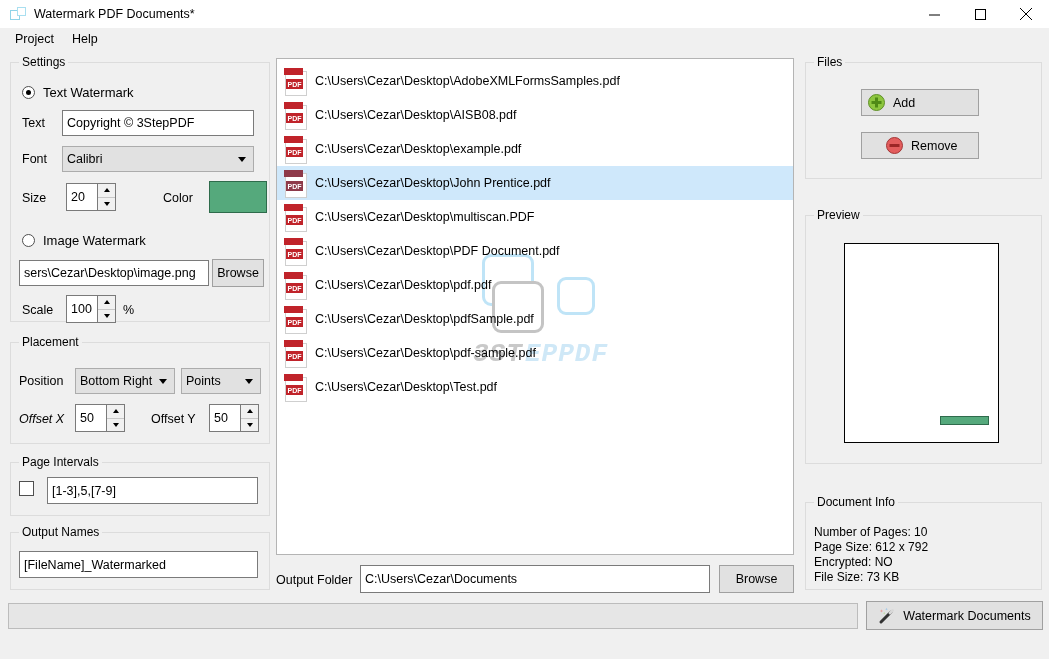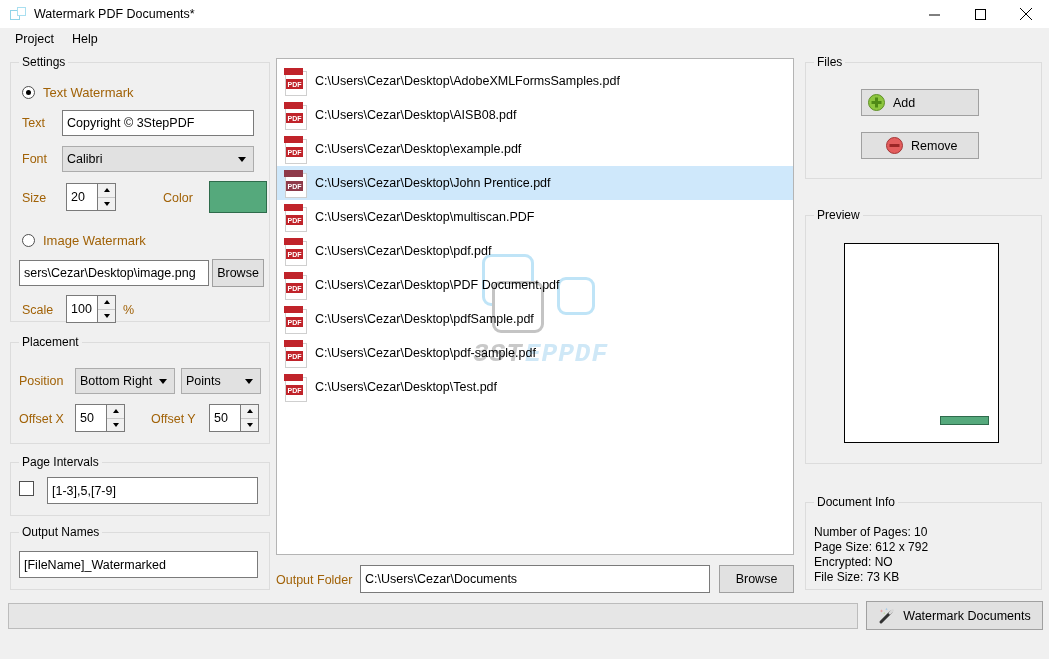--- a/index.html
+++ b/index.html
@@ -30,21 +30,21 @@
   
   .menubar{height:22px;background:#f0f0f0;display:flex;align-items:center;padding-left:6px;}
   .menu-item{padding:2px 9px;font-size:12.5px;color:#000;}
   
   .group{position:absolute;border:1px solid #dcdcdc;}
   .group > .legend{
     position:absolute;top:-8px;left:8px;background:#f0f0f0;padding:0 3px;
     font-size:12px;color:#000;
   }
   
-  .lbl{font-size:12.5px;color:#a16207;}
+  .lbl{font-size:12.5px;color:#000000;}
   .textbox{
     background:#fff;border:1px solid #7a7a7a;box-sizing:border-box;
     display:flex;align-items:center;padding:0 4px;font-size:12.5px;color:#000000;
     overflow:hidden;white-space:nowrap;
   }
   .combo{
     background:#e1e1e1;border:1px solid #acacac;box-sizing:border-box;
     display:flex;align-items:center;padding:0 4px;font-size:12.5px;color:#000;
     position:relative;
   }
@@ -202,21 +202,21 @@
   <div class="lbl" style="position:absolute;left:8px;top:31px;">Position</div>
   <div class="combo" style="position:absolute;left:64px;top:25px;width:100px;height:26px;">
     <span>Bottom Right</span>
     <span class="arrow"></span>
   </div>
   <div class="combo" style="position:absolute;left:170px;top:25px;width:80px;height:26px;">
     <span>Points</span>
     <span class="arrow"></span>
   </div>
 
-  <div class="lbl" style="position:absolute;left:8px;top:69px;">Offset X</div>
+  <div class="lbl" style="position:absolute;left:8px;top:69px;font-style:italic;">Offset X</div>
   <div class="spinner" style="position:absolute;left:64px;top:61px;width:50px;height:28px;">
     <span class="val">50</span>
     <span class="btns">
       <span>
           <i></i>
         </span>
       <span>
           <i></i>
         </span>
     </span>
@@ -295,29 +295,29 @@
           <span class="badge">PDF</span>
         </span>
         <span class="file-name">C:\Users\Cezar\Desktop\multiscan.PDF</span>
       </div>
       <div class="file-row">
         <span class="pdf-icon">
           <span class="page"></span>
           <span class="band"></span>
           <span class="badge">PDF</span>
         </span>
+        <span class="file-name">C:\Users\Cezar\Desktop\PDF Document.pdf</span>
+      </div>
+      <div class="file-row">
+        <span class="pdf-icon">
+          <span class="page"></span>
+          <span class="band"></span>
+          <span class="badge">PDF</span>
+        </span>
         <span class="file-name">C:\Users\Cezar\Desktop\pdf.pdf</span>
-      </div>
-      <div class="file-row">
-        <span class="pdf-icon">
-          <span class="page"></span>
-          <span class="band"></span>
-          <span class="badge">PDF</span>
-        </span>
-        <span class="file-name">C:\Users\Cezar\Desktop\PDF Document.pdf</span>
       </div>
       <div class="file-row">
         <span class="pdf-icon">
           <span class="page"></span>
           <span class="band"></span>
           <span class="badge">PDF</span>
         </span>
         <span class="file-name">C:\Users\Cezar\Desktop\pdfSample.pdf</span>
       </div>
       <div class="file-row">

